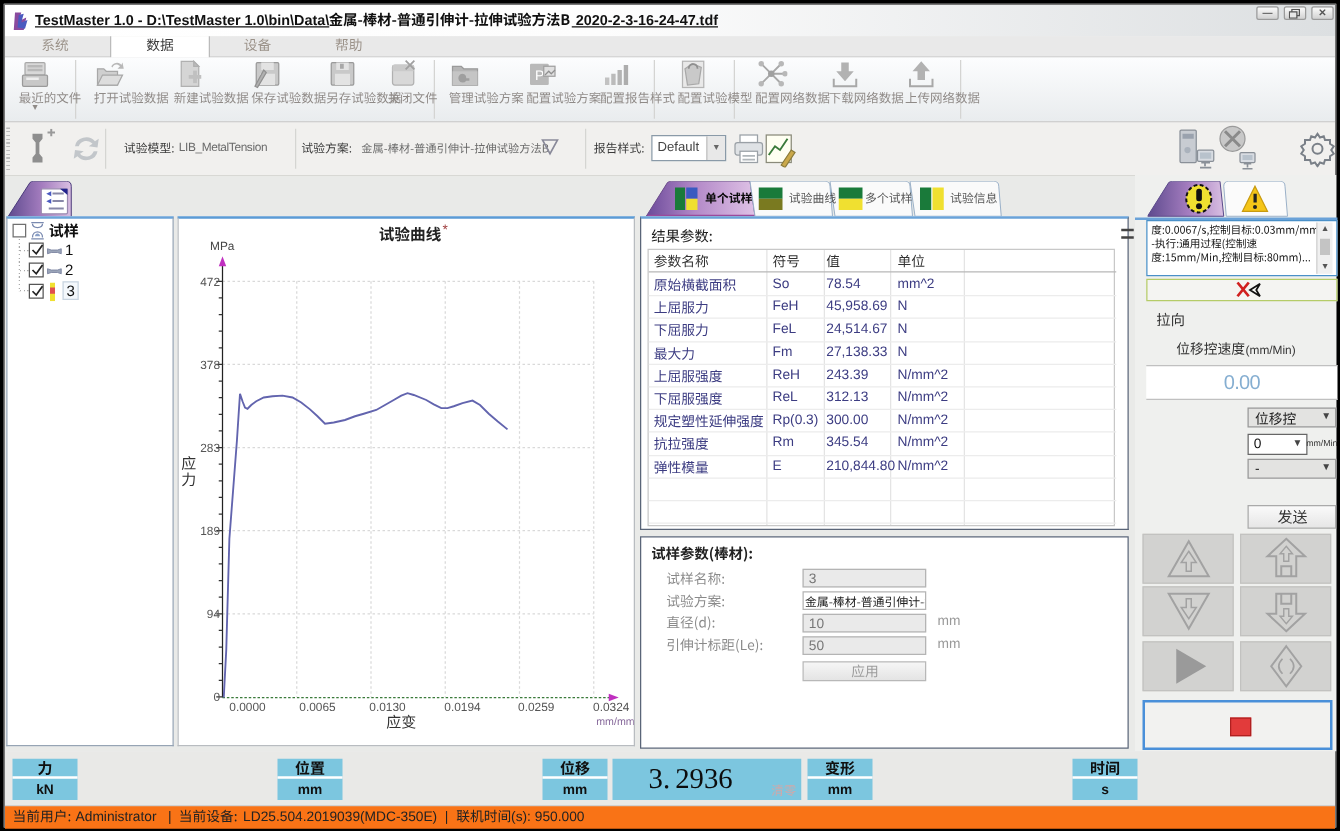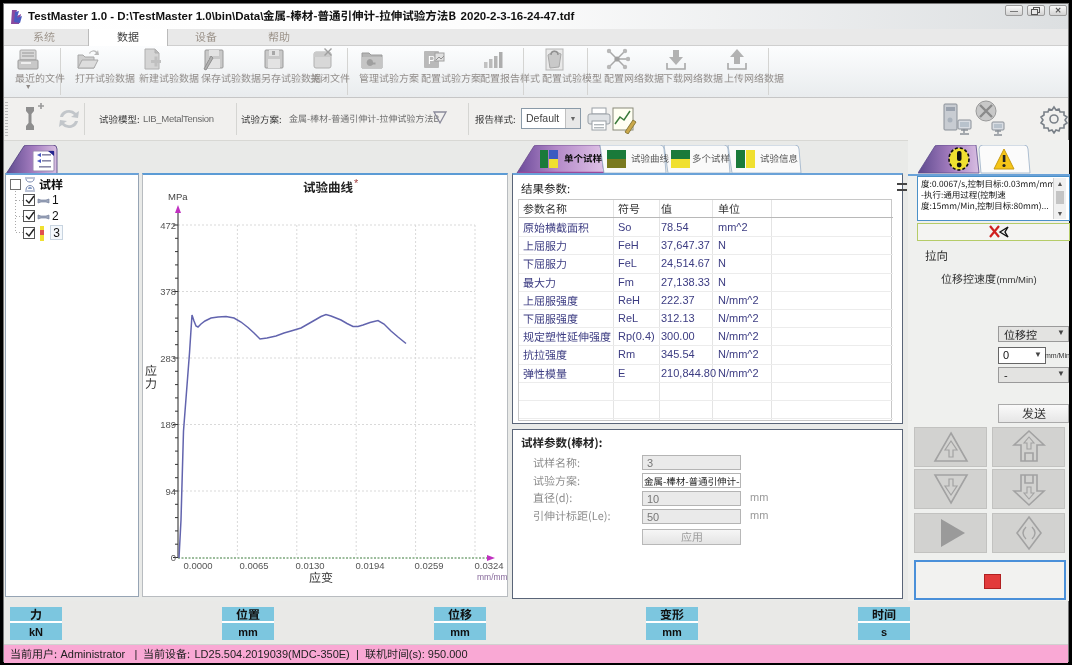--- a/index.html
+++ b/index.html
@@ -2,21 +2,21 @@
 <html><head>
 <meta charset="utf-8">
 <style>
 * { margin:0; padding:0; box-sizing:border-box; }
 html,body { width:1072px; height:665px; overflow:hidden; }
 body { font-family:"Liberation Sans", sans-serif; background:#000; position:relative; }
 .abs { position:absolute; }
 #win { position:absolute; left:3px; top:3px; width:1066px; height:659px; background:#f0f0ee; border:1px solid #777; }
 
 #title { position:absolute; left:0; top:0; width:100%; height:25px; background:linear-gradient(to right, #ffffff 0%, #fdfdfd 45%, #dcdfe1 100%); }
-#title .txt { position:absolute; left:24px; top:4px; font-size:11.5px; font-weight:bold; color:#111; }
+#title .txt { position:absolute; left:24px; top:4px; font-size:11.5px; font-weight:bold; color:#111;text-decoration:underline; }
 .winbtn { position:absolute; top:1px; width:18px; height:11px; background:linear-gradient(#fafafa,#d2d2d2); border:1px solid #9a9a9a; border-radius:2px; color:#555; font-size:8px; line-height:9px; text-align:center; font-weight:bold; }
 
 #tabrow { position:absolute; left:0; top:25px; width:100%; height:17px; background:#e9e9e9; border-bottom:1px solid #cfcfcf; }
 .rtab { position:absolute; top:0; height:17px; width:80px; text-align:center; font-size:11px; color:#9b9289; line-height:17px; }
 .rtab.act { background:#fff; border-left:1px solid #bbb; border-right:1px solid #bbb; color:#3a3a3a; }
 
 #ribbon { position:absolute; left:0; top:42px; width:100%; height:52px; background:linear-gradient(#fcfdfe, #e9ecee); border-bottom:1px solid #c6c6c6; }
 .rsep { position:absolute; top:2px; height:47px; width:1px; background:#d4d4d2; }
 .rbtn { position:absolute; top:0; text-align:center; color:#8f8a87; font-size:10px; letter-spacing:-0.3px; }
 .rbtn .lbl { position:absolute; top:25px; left:50%; transform:translateX(-50%); white-space:nowrap; }
@@ -34,21 +34,21 @@
 .mlabel { width:52px; }
 .mlabel .t { position:absolute; top:0; width:100%; height:16px; text-align:center; font-weight:bold; font-size:12px; color:#101010; line-height:17px; border-bottom:2px solid #fff; }
 .mlabel .b { position:absolute; bottom:0; width:100%; height:15px; text-align:center; font-weight:bold; font-size:11px; color:#101010; line-height:15px; }
 .mval { width:151px; font-family:"Liberation Serif", serif; font-size:23px; color:#0c0c0c; text-align:center; line-height:32px; padding-right:26px; }
 .dsp{letter-spacing:4px}
 .qing { position:absolute; right:4px; top:11px; font-family:"Liberation Sans",sans-serif; font-size:10px; color:#d2a8a8; }
 .jog { position:absolute; width:73px; height:40px; background:#d2d2d0; border:1px solid #c2c2c0; display:flex; align-items:center; justify-content:center; }
 .trow { position:absolute; left:0; width:374px; height:18.2px; border-bottom:1px solid #ececec; font-size:11px; color:#3c3c82; }
 .trow span { position:absolute; top:2px; }
 
-#status { position:absolute; left:0; top:640px; width:100%; height:19px; background:#f9a8d4; border-top:1px solid #d0d0d0; font-size:11px; color:#222; line-height:18px; padding-left:6px; }
+#status { position:absolute; left:0; top:640px; width:100%; height:19px; background:#f97316; border-top:1px solid #d0d0d0; font-size:11px; color:#222; line-height:18px; padding-left:6px; }
 </style>
 </head>
 <body>
 <svg width="0" height="0" style="position:absolute">
     <defs>
       <path id="g0028" d="M239 -196 295 -171C209 -29 168 141 168 311C168 480 209 649 295 792L239 818C147 668 92 507 92 311C92 114 147 -47 239 -196Z"></path>
       <path id="g0029" d="M99 -196C191 -47 246 114 246 311C246 507 191 668 99 818L42 792C128 649 171 480 171 311C171 141 128 -29 42 -171Z"></path>
       <path id="g002c" d="M75 -190C165 -152 221 -77 221 19C221 86 192 126 144 126C107 126 75 102 75 62C75 22 106 -2 142 -2L153 -1C152 -61 115 -109 53 -136Z"></path>
       <path id="g002d" d="M46 245H302V315H46Z"></path>
       <path id="g002e" d="M139 -13C175 -13 205 15 205 56C205 98 175 126 139 126C102 126 73 98 73 56C73 15 102 -13 139 -13Z"></path>
@@ -940,21 +940,21 @@
       <div class="trow" style="top:37.2px">
           <span style="left:4px"><svg width="44" height="14" style="vertical-align:-3px" fill="#3c3c82" viewBox="0 0 44 14">
               <g transform="translate(0,11) scale(0.011,-0.011)">
                 <use href="#g4e0a" x="0"></use>
                 <use href="#g5c48" x="1000"></use>
                 <use href="#g670d" x="2000"></use>
                 <use href="#g529b" x="3000"></use>
               </g>
             </svg></span>
           <span style="left:99px">FeH</span>
-          <span style="left:142px">37,647.37</span>
+          <span style="left:142px">45,958.69</span>
           <span style="left:199px">N</span>
         </div>
       <div class="trow" style="top:55.4px">
           <span style="left:4px"><svg width="44" height="14" style="vertical-align:-3px" fill="#3c3c82" viewBox="0 0 44 14">
               <g transform="translate(0,11) scale(0.011,-0.011)">
                 <use href="#g4e0b" x="0"></use>
                 <use href="#g5c48" x="1000"></use>
                 <use href="#g670d" x="2000"></use>
                 <use href="#g529b" x="3000"></use>
               </g>
@@ -979,21 +979,21 @@
           <span style="left:4px"><svg width="55" height="14" style="vertical-align:-3px" fill="#3c3c82" viewBox="0 0 55 14">
               <g transform="translate(0,11) scale(0.011,-0.011)">
                 <use href="#g4e0a" x="0"></use>
                 <use href="#g5c48" x="1000"></use>
                 <use href="#g670d" x="2000"></use>
                 <use href="#g5f3a" x="3000"></use>
                 <use href="#g5ea6" x="4000"></use>
               </g>
             </svg></span>
           <span style="left:99px">ReH</span>
-          <span style="left:142px">222.37</span>
+          <span style="left:142px">243.39</span>
           <span style="left:199px">N/mm^2</span>
         </div>
       <div class="trow" style="top:110px">
           <span style="left:4px"><svg width="55" height="14" style="vertical-align:-3px" fill="#3c3c82" viewBox="0 0 55 14">
               <g transform="translate(0,11) scale(0.011,-0.011)">
                 <use href="#g4e0b" x="0"></use>
                 <use href="#g5c48" x="1000"></use>
                 <use href="#g670d" x="2000"></use>
                 <use href="#g5f3a" x="3000"></use>
                 <use href="#g5ea6" x="4000"></use>
@@ -1009,21 +1009,21 @@
                 <use href="#g89c4" x="0"></use>
                 <use href="#g5b9a" x="1000"></use>
                 <use href="#g5851" x="2000"></use>
                 <use href="#g6027" x="3000"></use>
                 <use href="#g5ef6" x="4000"></use>
                 <use href="#g4f38" x="5000"></use>
                 <use href="#g5f3a" x="6000"></use>
                 <use href="#g5ea6" x="7000"></use>
               </g>
             </svg></span>
-          <span style="left:99px">Rp(0.4)</span>
+          <span style="left:99px">Rp(0.3)</span>
           <span style="left:142px">300.00</span>
           <span style="left:199px">N/mm^2</span>
         </div>
       <div class="trow" style="top:146.4px">
           <span style="left:4px"><svg width="44" height="14" style="vertical-align:-3px" fill="#3c3c82" viewBox="0 0 44 14">
               <g transform="translate(0,11) scale(0.011,-0.011)">
                 <use href="#g6297" x="0"></use>
                 <use href="#g62c9" x="1000"></use>
                 <use href="#g5f3a" x="2000"></use>
                 <use href="#g5ea6" x="3000"></use>
@@ -1245,20 +1245,21 @@
         </svg></div>
     <div class="abs" style="left:0;top:132px;width:162px;text-align:center;font-size:11px;color:#333"><svg width="55" height="14" style="vertical-align:-3px" fill="#333" viewBox="0 0 55 14">
           <g transform="translate(0,11) scale(0.011,-0.011)">
             <use href="#g4f4d" x="0"></use>
             <use href="#g79fb" x="1000"></use>
             <use href="#g63a7" x="2000"></use>
             <use href="#g901f" x="3000"></use>
             <use href="#g5ea6" x="4000"></use>
           </g>
         </svg><span style="font-size:9.5px">(mm/Min)</span></div>
+    <div class="abs" style="left:9px;top:152px;width:153px;height:28px;background:#fff;border-top:1px solid #c0c0c0;border-bottom:1px solid #c0c0c0;text-align:center;font-size:16px;color:#85aed1;line-height:27px;letter-spacing:-0.5px">0.00</div>
     <div class="abs" style="left:90px;top:186px;width:71px;height:16px;background:#e3e3e1;border:1px solid #9a9a9a">
       <div style="position:absolute;left:5px;top:1px;font-size:11px;color:#222"><svg width="33" height="14" style="vertical-align:-3px" fill="#222" viewBox="0 0 33 14">
             <g transform="translate(0,11) scale(0.011,-0.011)">
               <use href="#g4f4d" x="0"></use>
               <use href="#g79fb" x="1000"></use>
               <use href="#g63a7" x="2000"></use>
             </g>
           </svg></div>
       <div style="position:absolute;right:3px;top:1px;font-size:8px;color:#444">▼</div>
     </div>
@@ -1338,20 +1339,26 @@
       </div>
     <div class="mcell mlabel" style="left:430px">
         <div class="t"><svg width="24" height="15" style="vertical-align:-3px" fill="#101010" viewBox="0 0 24 15">
             <g transform="translate(0,12) scale(0.012,-0.012)">
               <use href="#b4f4d" x="0"></use>
               <use href="#b79fb" x="1000"></use>
             </g>
           </svg></div>
         <div class="b">mm</div>
       </div>
+    <div class="mcell mval" style="left:486px">3<span class="dsp">.</span>2936<span class="qing"><svg width="20" height="13" style="vertical-align:-3px" fill="#d2a8a8" viewBox="0 0 20 13">
+            <g transform="translate(0,10) scale(0.01,-0.01)">
+              <use href="#g6e05" x="0"></use>
+              <use href="#g96f6" x="1000"></use>
+            </g>
+          </svg></span></div>
     <div class="mcell mlabel" style="left:642px">
         <div class="t"><svg width="24" height="15" style="vertical-align:-3px" fill="#101010" viewBox="0 0 24 15">
             <g transform="translate(0,12) scale(0.012,-0.012)">
               <use href="#b53d8" x="0"></use>
               <use href="#b5f62" x="1000"></use>
             </g>
           </svg></div>
         <div class="b">mm</div>
       </div>
     <div class="mcell mlabel" style="left:854px">

